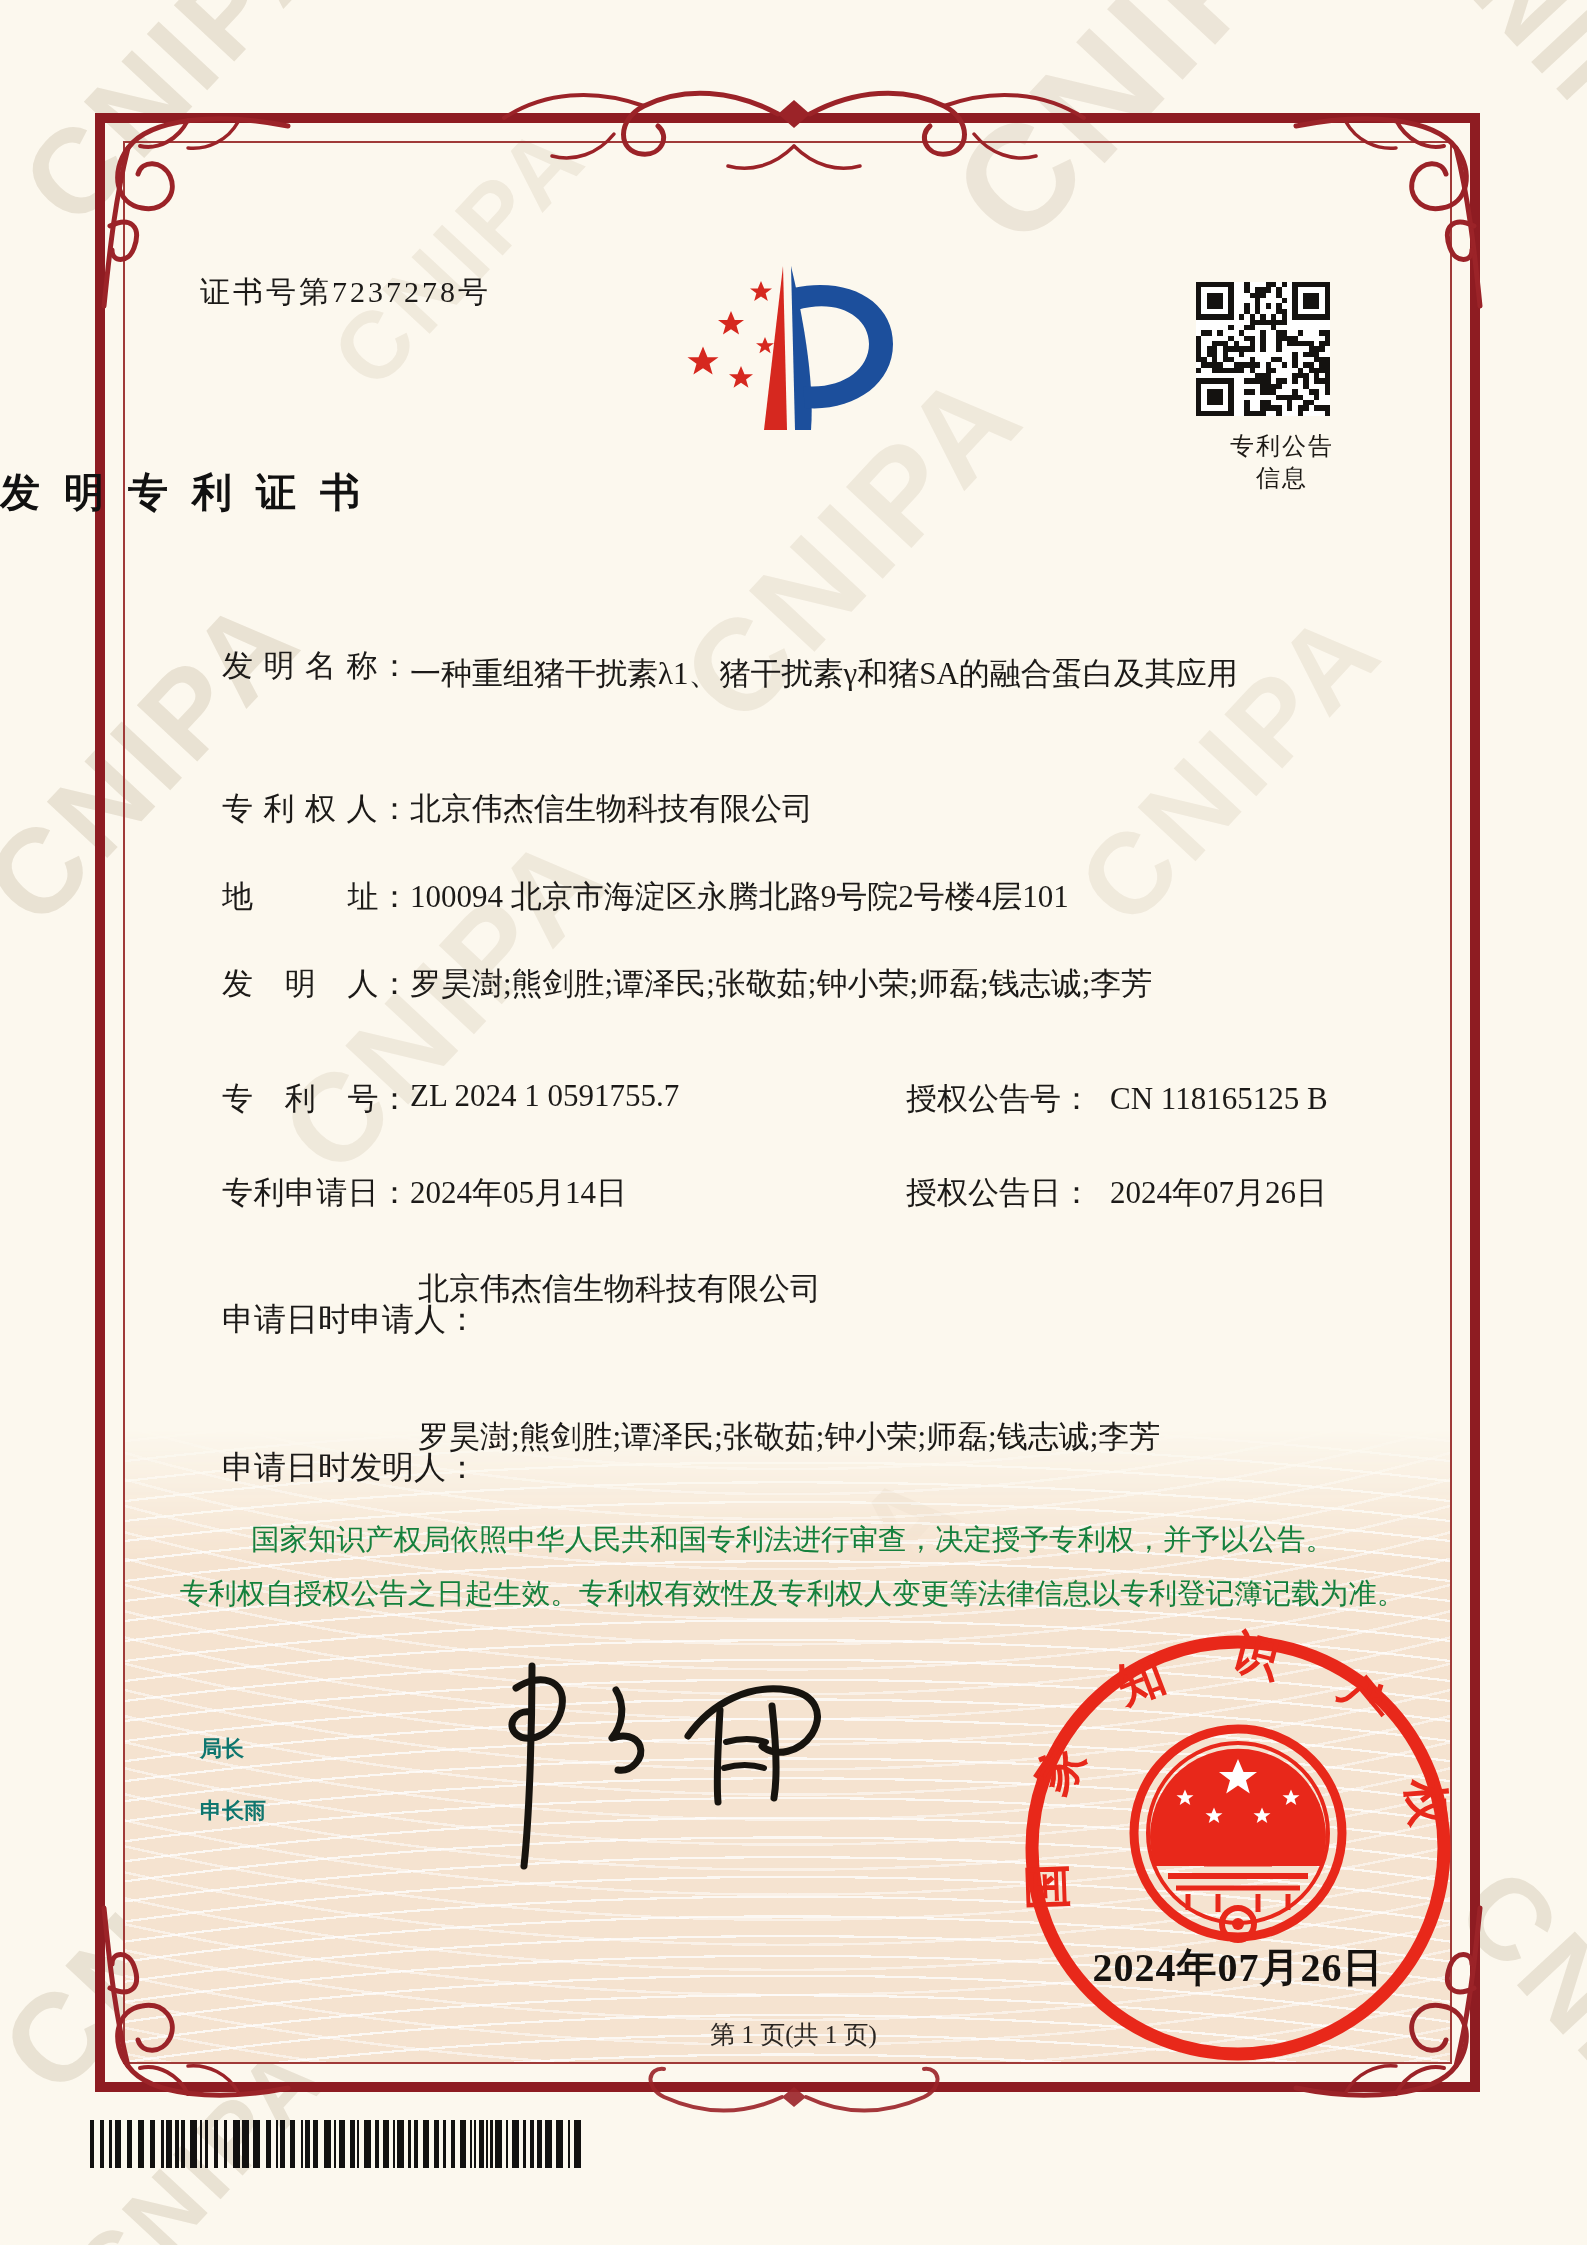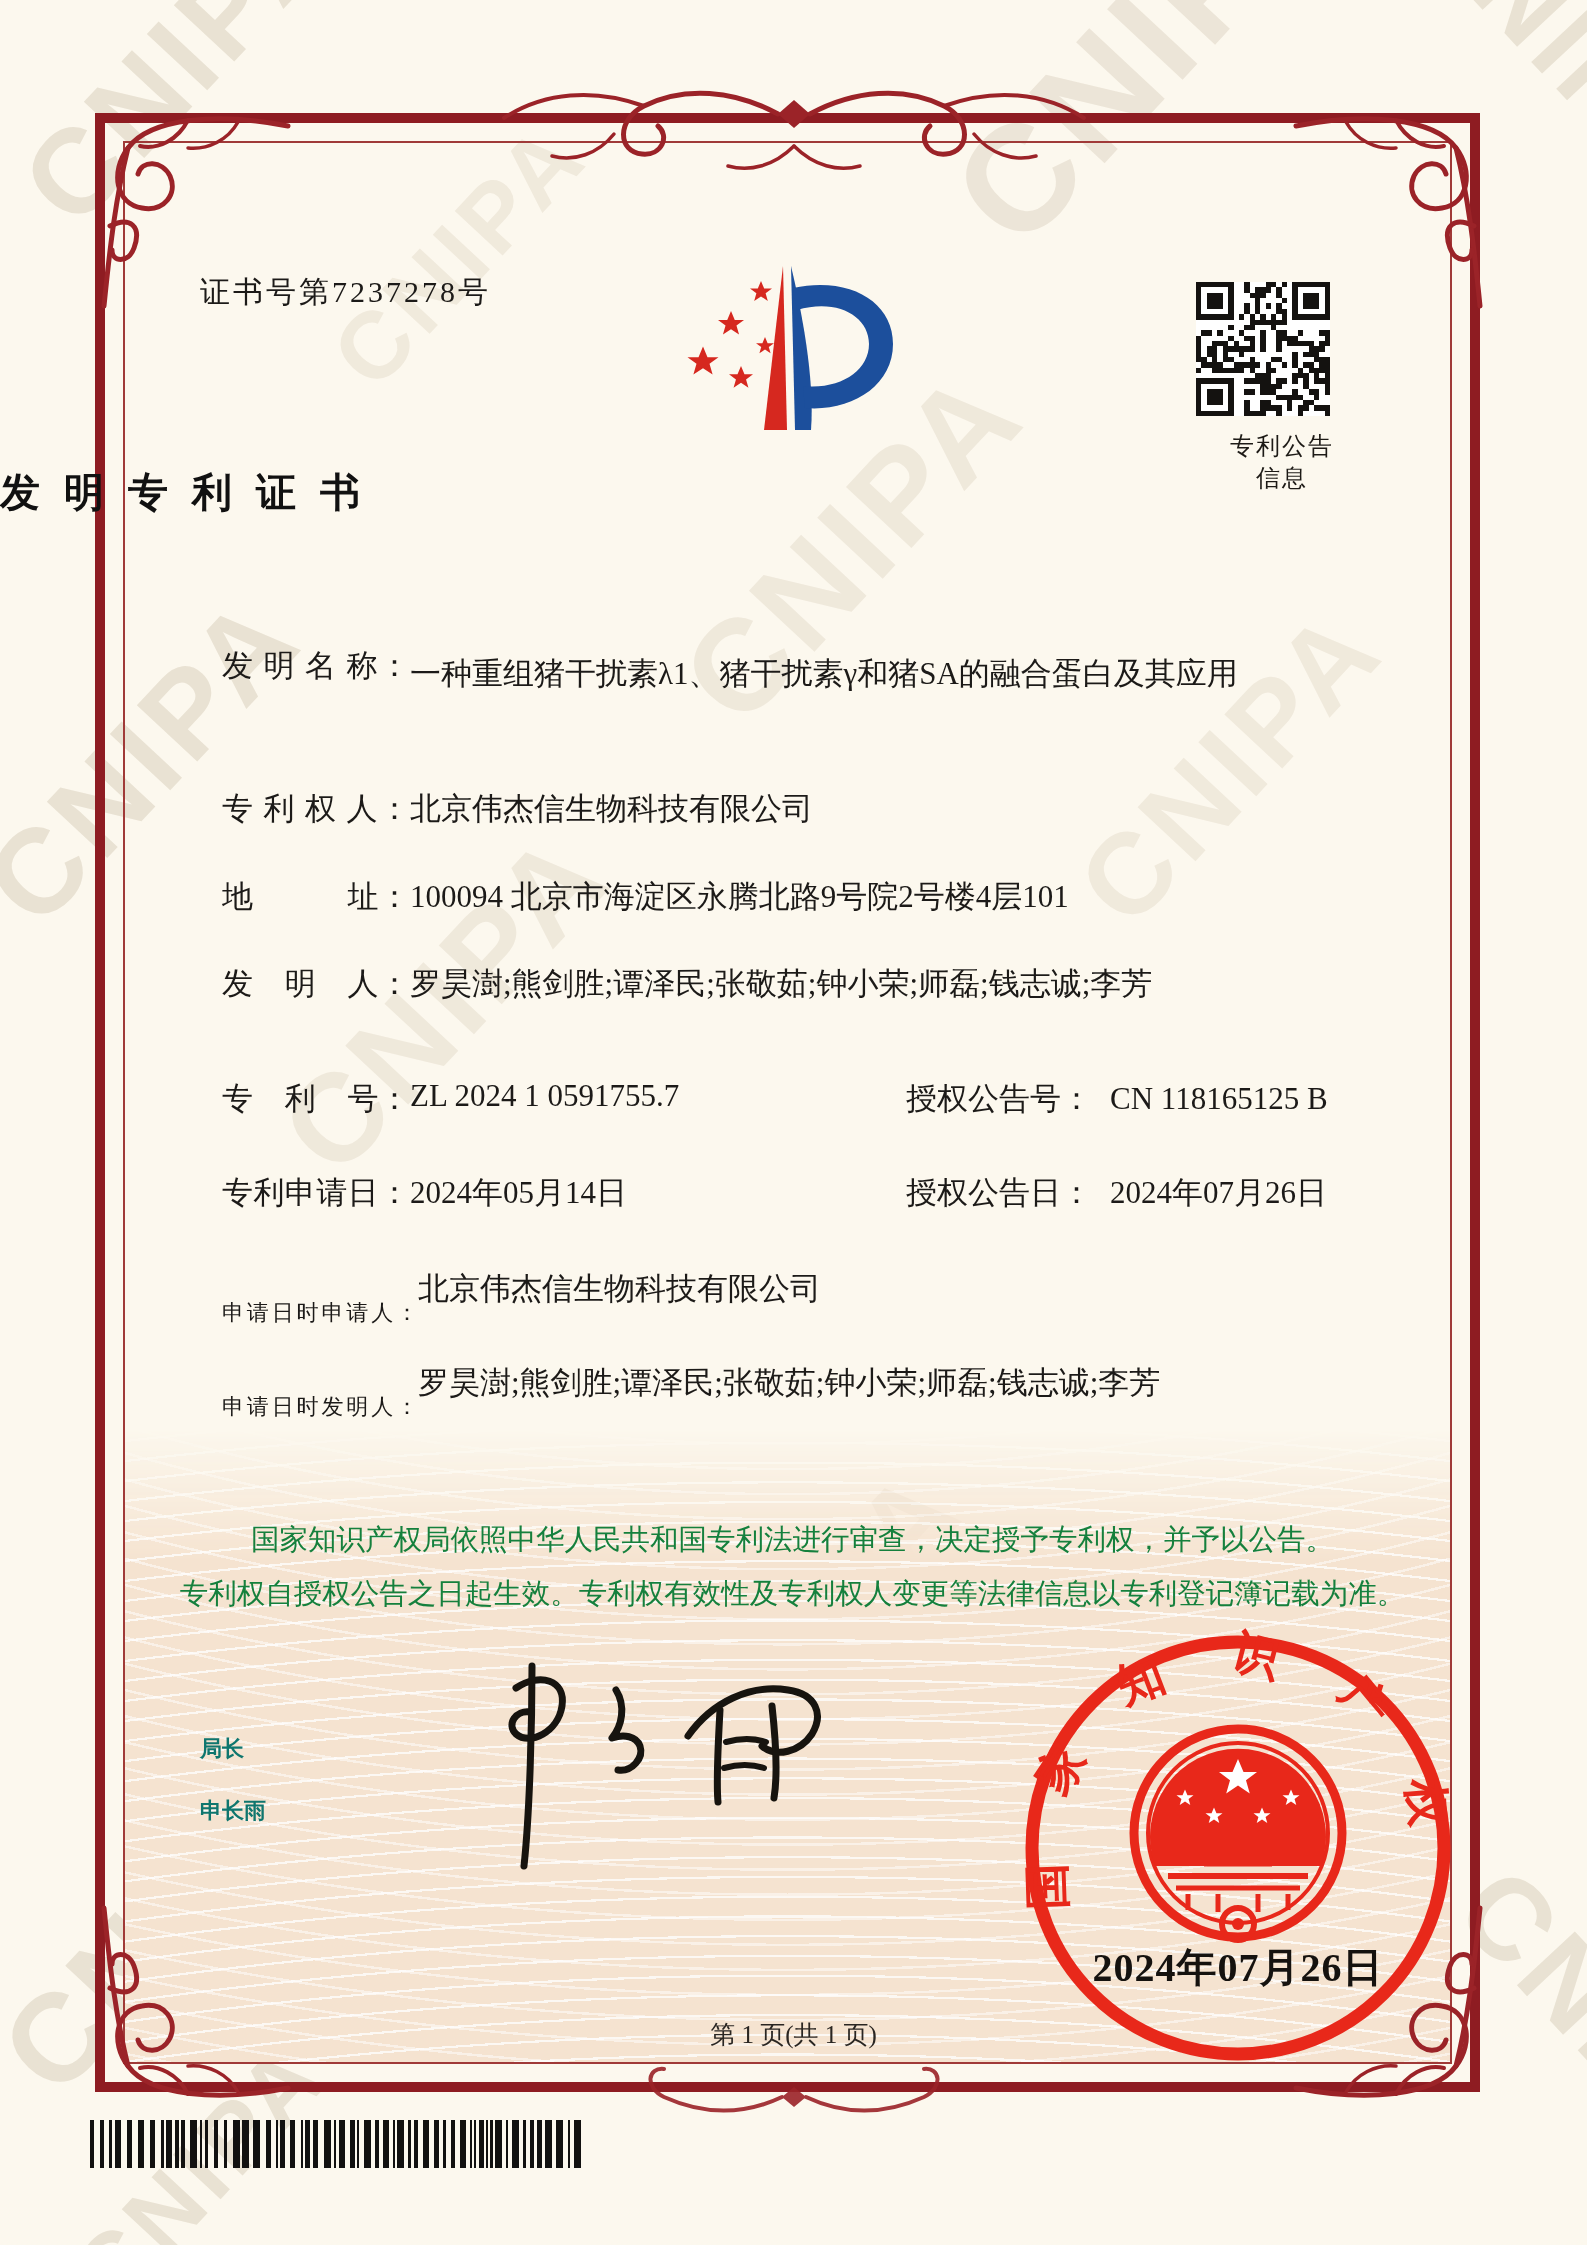--- a/index.html
+++ b/index.html
@@ -37,21 +37,21 @@
   .logo{position:absolute;left:665px;top:258px;width:245px;height:180px;}
   .qr-wrap{position:absolute;left:1196px;top:282px;width:140px;text-align:center;}
   .qr-box{width:134px;height:134px;background:#fff;}
   .qr-label{margin-top:14px;font-size:24px;letter-spacing:2px;color:#1d1a16;margin-left:32px;}
   .title{position:absolute;left:0;top:465px;width:100%;text-align:left;
          font-size:40px;font-weight:bold;letter-spacing:24px;color:#111;font-family:Liberation Serif, serif;}
   
   .rows{position:absolute;left:0;top:0;width:1587px;font-size:31px;}
   .row{position:absolute;left:222px;white-space:nowrap;}
   .row .label{display:inline-block;width:188px;text-align:justify;text-align-last:justify;vertical-align:top;}
-  .row.long .label{font-size:22px;text-align-last:justify;width:196px;padding-top:2px;margin-top:28px;}
+  .row.long .label{font-size:32px;text-align-last:justify;width:196px;padding-top:2px;margin-top:28px;}
   .row .value{display:inline-block;margin-left:0;vertical-align:top;}
   .row .value.wrapv{white-space:normal;width:830px;line-height:57px;}
   .col2{position:absolute;left:648px;top:0;white-space:nowrap;margin-left:36px;}
   .col2 .label2{display:inline-block;}
   .col2 .value2{display:inline-block;margin-left:18px;}
   
   .legal{position:absolute;left:130px;top:1513px;width:1325px;text-align:center;
          font-size:28.5px;line-height:54px;color:#15803d;}
   
   .officer{position:absolute;left:200px;top:1718px;font-family:"Liberation Sans","DejaVu Sans",sans-serif;
@@ -492,21 +492,21 @@
       <span class="label">专　利　号：</span><span class="value">ZL 2024 1 0591755.7</span>
       <span class="col2"><span class="label2">授权公告号：</span><span class="value2">CN 118165125 B</span></span>
     </div>
     <div class="row" style="top:1172px;">
       <span class="label">专利申请日：</span><span class="value">2024年05月14日</span>
       <span class="col2"><span class="label2">授权公告日：</span><span class="value2">2024年07月26日</span></span>
     </div>
     <div class="row long" style="top:1268px;">
       <span class="label">申请日时申请人：</span><span class="value">北京伟杰信生物科技有限公司</span>
     </div>
-    <div class="row long" style="top:1362px;">
+    <div class="row long" style="top:1416px;">
       <span class="label">申请日时发明人：</span><span class="value">罗昊澍;熊剑胜;谭泽民;张敬茹;钟小荣;师磊;钱志诚;李芳</span>
     </div>
   </div>
 
   <div class="legal">
     <div>国家知识产权局依照中华人民共和国专利法进行审查，决定授予专利权，并予以公告。</div>
     <div>专利权自授权公告之日起生效。专利权有效性及专利权人变更等法律信息以专利登记簿记载为准。</div>
   </div>
 
   <div class="officer">

